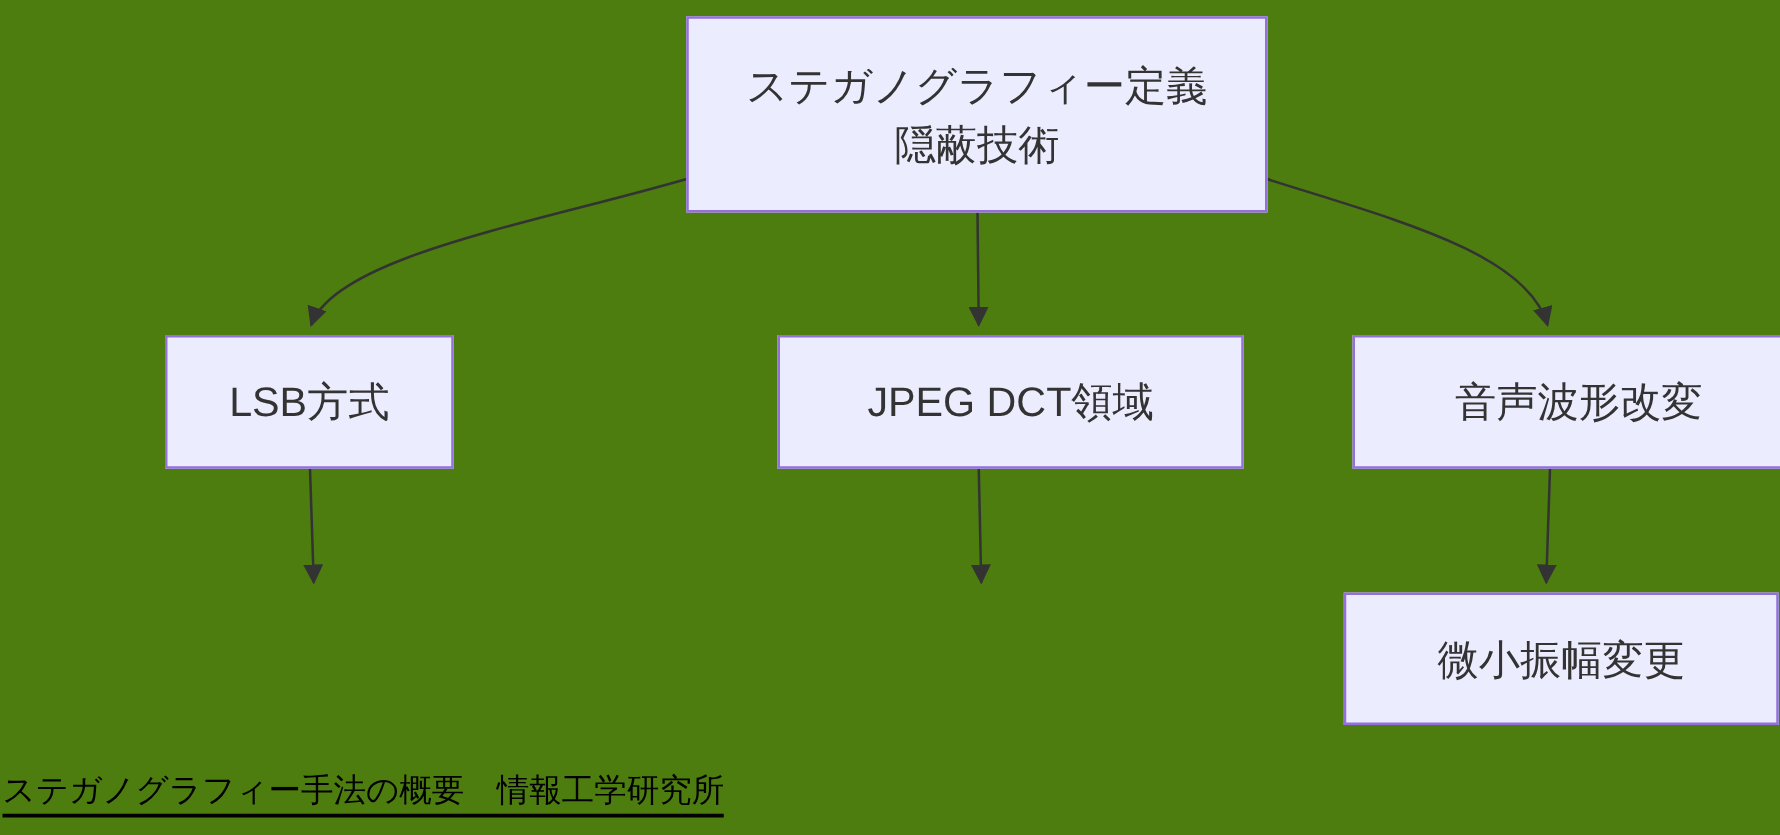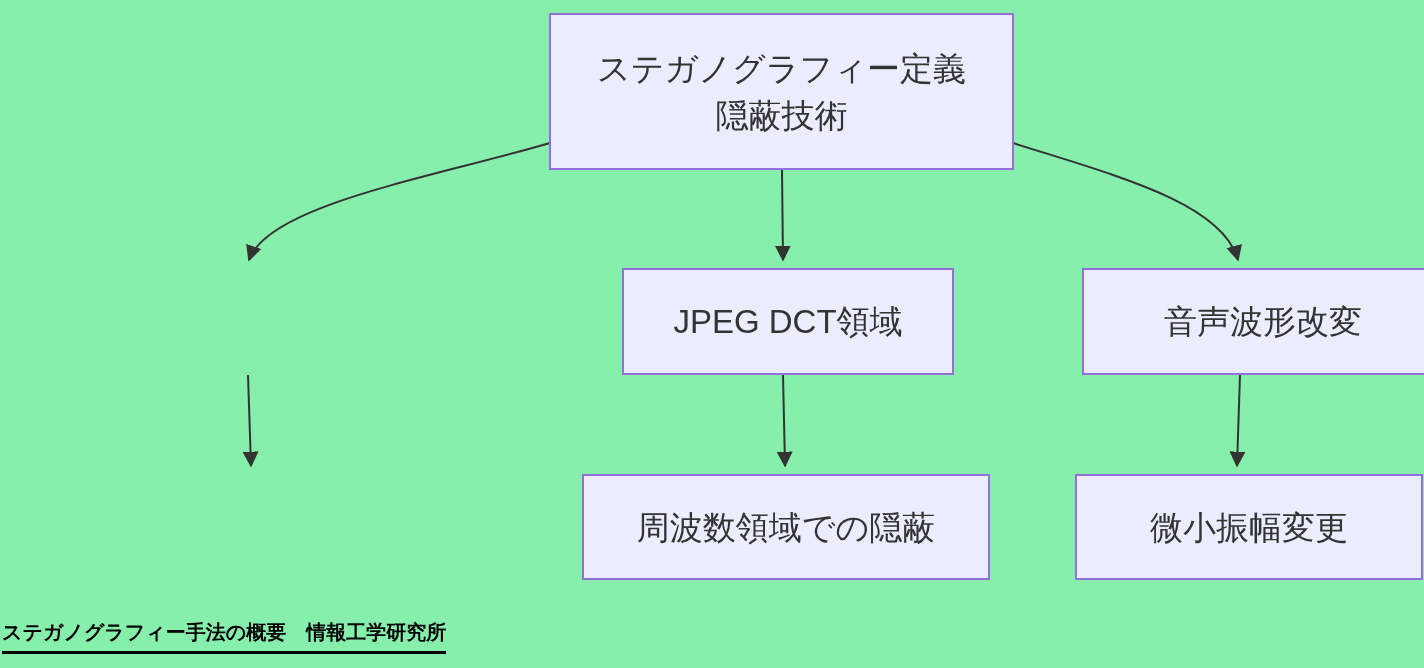--- a/index.html
+++ b/index.html
@@ -8,21 +8,21 @@
     --edge: #333333;
     --node_text: #333333;
     --caption_text: #000000;
   }
   * { margin: 0; padding: 0; box-sizing: border-box; }
   html, body { background: #ffffff; }
   .canvas {
     position: relative;
     width: 1424px;
     height: 668px;
-    background: #86efac;
+    background: #4d7c0f;
     overflow: hidden;
     font-family: "Liberation Sans", "DejaVu Sans", sans-serif;
   }
   .edges-layer {
     position: absolute;
     left: 0; top: 0;
     width: 1424px; height: 668px;
     pointer-events: none;
   }
   .edge {
@@ -39,31 +39,31 @@
     text-align: center;
     background: var(--node_fill);
     border: 2px solid var(--node_border);
     color: var(--node_text);
     font-size: 33px;
     line-height: 47px;
     white-space: pre-line;
   }
   .node-root       { left: 549px;  top: 13px;  width: 465px; height: 157px; }
   .node-lsb        { left: 132px;  top: 268px; width: 231px; height: 107px; }
-  .node-jpeg       { left: 622px;  top: 268px; width: 332px; height: 107px; }
+  .node-jpeg       { left: 622px;  top: 268px; width: 373px; height: 107px; }
   .node-audio      { left: 1082px; top: 268px; width: 362px; height: 107px; }
   .node-lsb-detail   { left: 13px;   top: 474px; width: 479px; height: 106px; }
   .node-jpeg-detail  { left: 582px;  top: 474px; width: 408px; height: 106px; }
   .node-audio-detail { left: 1075px; top: 474px; width: 348px; height: 106px; }
   .caption {
     position: absolute;
     left: 2px;
     top: 614px;
-    font-size: 20px;
-    font-weight: bold;
+    font-size: 26px;
+    font-weight: normal;
     color: var(--caption_text);
     line-height: 36px;
   }
   .caption span {
     display: inline-block;
     border-bottom: 3px solid var(--caption_text);
     padding-bottom: 1px;
     white-space: pre;
   }
 </style>
@@ -82,27 +82,27 @@
     <path class="edge" d="M782,170 L783,260" marker-end="url(#arrow)"></path>
     <path class="edge" d="M1013,143 C1113,175 1222,202 1238,260" marker-end="url(#arrow)"></path>
     <path class="edge" d="M248,375 L251,466" marker-end="url(#arrow)"></path>
     <path class="edge" d="M783,375 L785,466" marker-end="url(#arrow)"></path>
     <path class="edge" d="M1240,375 L1237,466" marker-end="url(#arrow)"></path>
   </svg>
 
   <div class="node node-root">ステガノグラフィー定義
 隠蔽技術</div>
 
+  <div class="node node-lsb">LSB方式</div>
 
   <div class="node node-jpeg">JPEG DCT領域</div>
 
   <div class="node node-audio">音声波形改変</div>
 
 
-  <div class="node node-jpeg-detail">周波数領域での隠蔽</div>
 
   <div class="node node-audio-detail">微小振幅変更</div>
 
   <div class="caption">
     <span>ステガノグラフィー手法の概要　情報工学研究所</span>
   </div>
 
 </div>
 
 </body></html>

